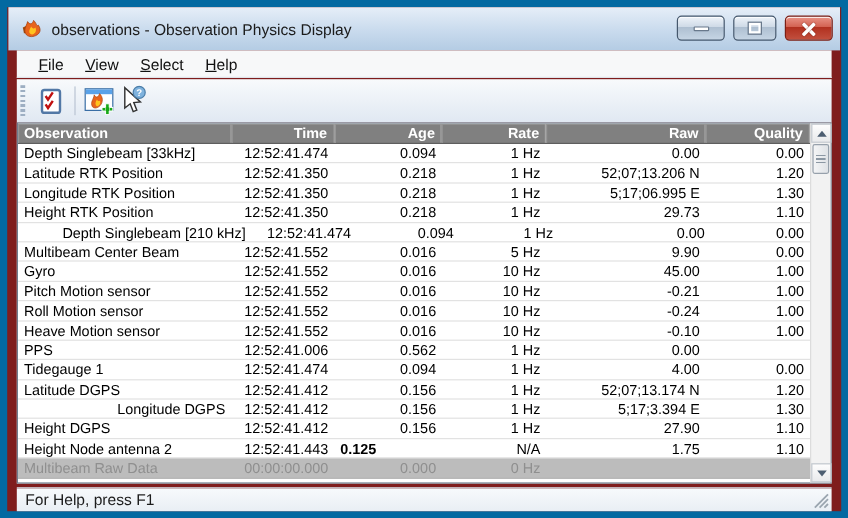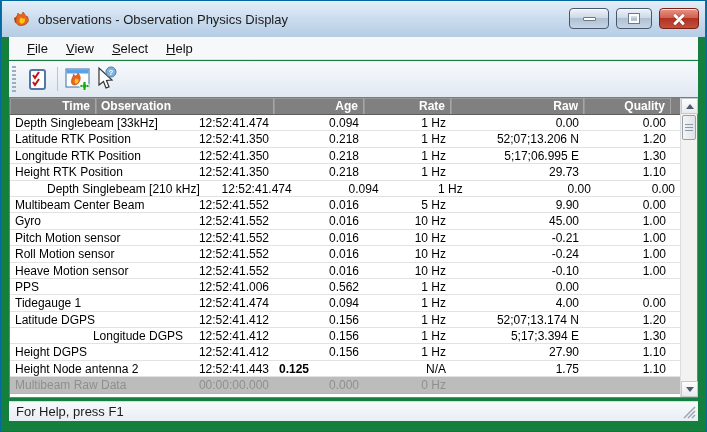--- a/index.html
+++ b/index.html
@@ -1,22 +1,22 @@
 <!DOCTYPE html>
 <html><head>
 <meta charset="utf-8">
 <style>
   * { margin:0; padding:0; box-sizing:border-box; }
   html,body { width:707px; height:432px; overflow:hidden; }
   body { font-family:"Liberation Sans", sans-serif; }
 
   .window {
     position:relative; width:707px; height:432px;
-    background:#15803d;
-    border:1px solid #0369a1;
+    background:#7f1d1d;
+    border:6px solid #0369a1;
   }
 
   
   .titlebar {
     position:absolute; left:1px; top:0; right:1px; height:36px;
     background:linear-gradient(#e6eef8, #cbdcee 50%, #b4cce4);
     display:flex; align-items:center; padding-left:11px;
   }
   .app-icon { width:18px; height:16px; margin-right:7px; flex:0 0 auto; }
   .title-text { font-size:13px; color:#1b1b1b; white-space:nowrap; }
@@ -195,22 +195,22 @@
         <path d="M5 2 L5 19 L9.5 15.5 L12 22 L15 20.8 L12.5 14.5 L18 14 Z" fill="#fff" stroke="#333" stroke-width="1.2"></path>
         <circle cx="17" cy="6" r="5" fill="#7fb2dd" stroke="#4a7da8"></circle>
         <text x="17" y="9" text-anchor="middle" font-size="8" font-family="Liberation Sans, sans-serif" font-weight="bold" fill="#fff">?</text>
       </svg>
     </div>
   </div>
 
   <div class="list">
     <div class="list-inner">
       <div class="list-header">
+          <div class="header-cell" style="width: 178px; text-align: left;">Observation</div>
           <div class="header-cell" style="width: 86px; text-align: right;">Time</div>
-          <div class="header-cell" style="width: 178px; text-align: left;">Observation</div>
           <div class="header-cell" style="width: 90px; text-align: right;">Age</div>
           <div class="header-cell" style="width: 87px; text-align: right;">Rate</div>
           <div class="header-cell" style="width: 133px; text-align: right; padding-left: 24px;">Raw</div>
           <div class="header-cell" style="width: 87px; text-align: right;">Quality</div>
         </div>
       <div class="list-body">
           <div class="list-row">
             <div class="list-cell" style="width: 178px; text-align: left;">Depth Singlebeam [33kHz]</div>
             <div class="list-cell" style="width: 86px; text-align: right;">12:52:41.474</div>
             <div class="list-cell" style="width: 90px; text-align: right;">0.094</div>

